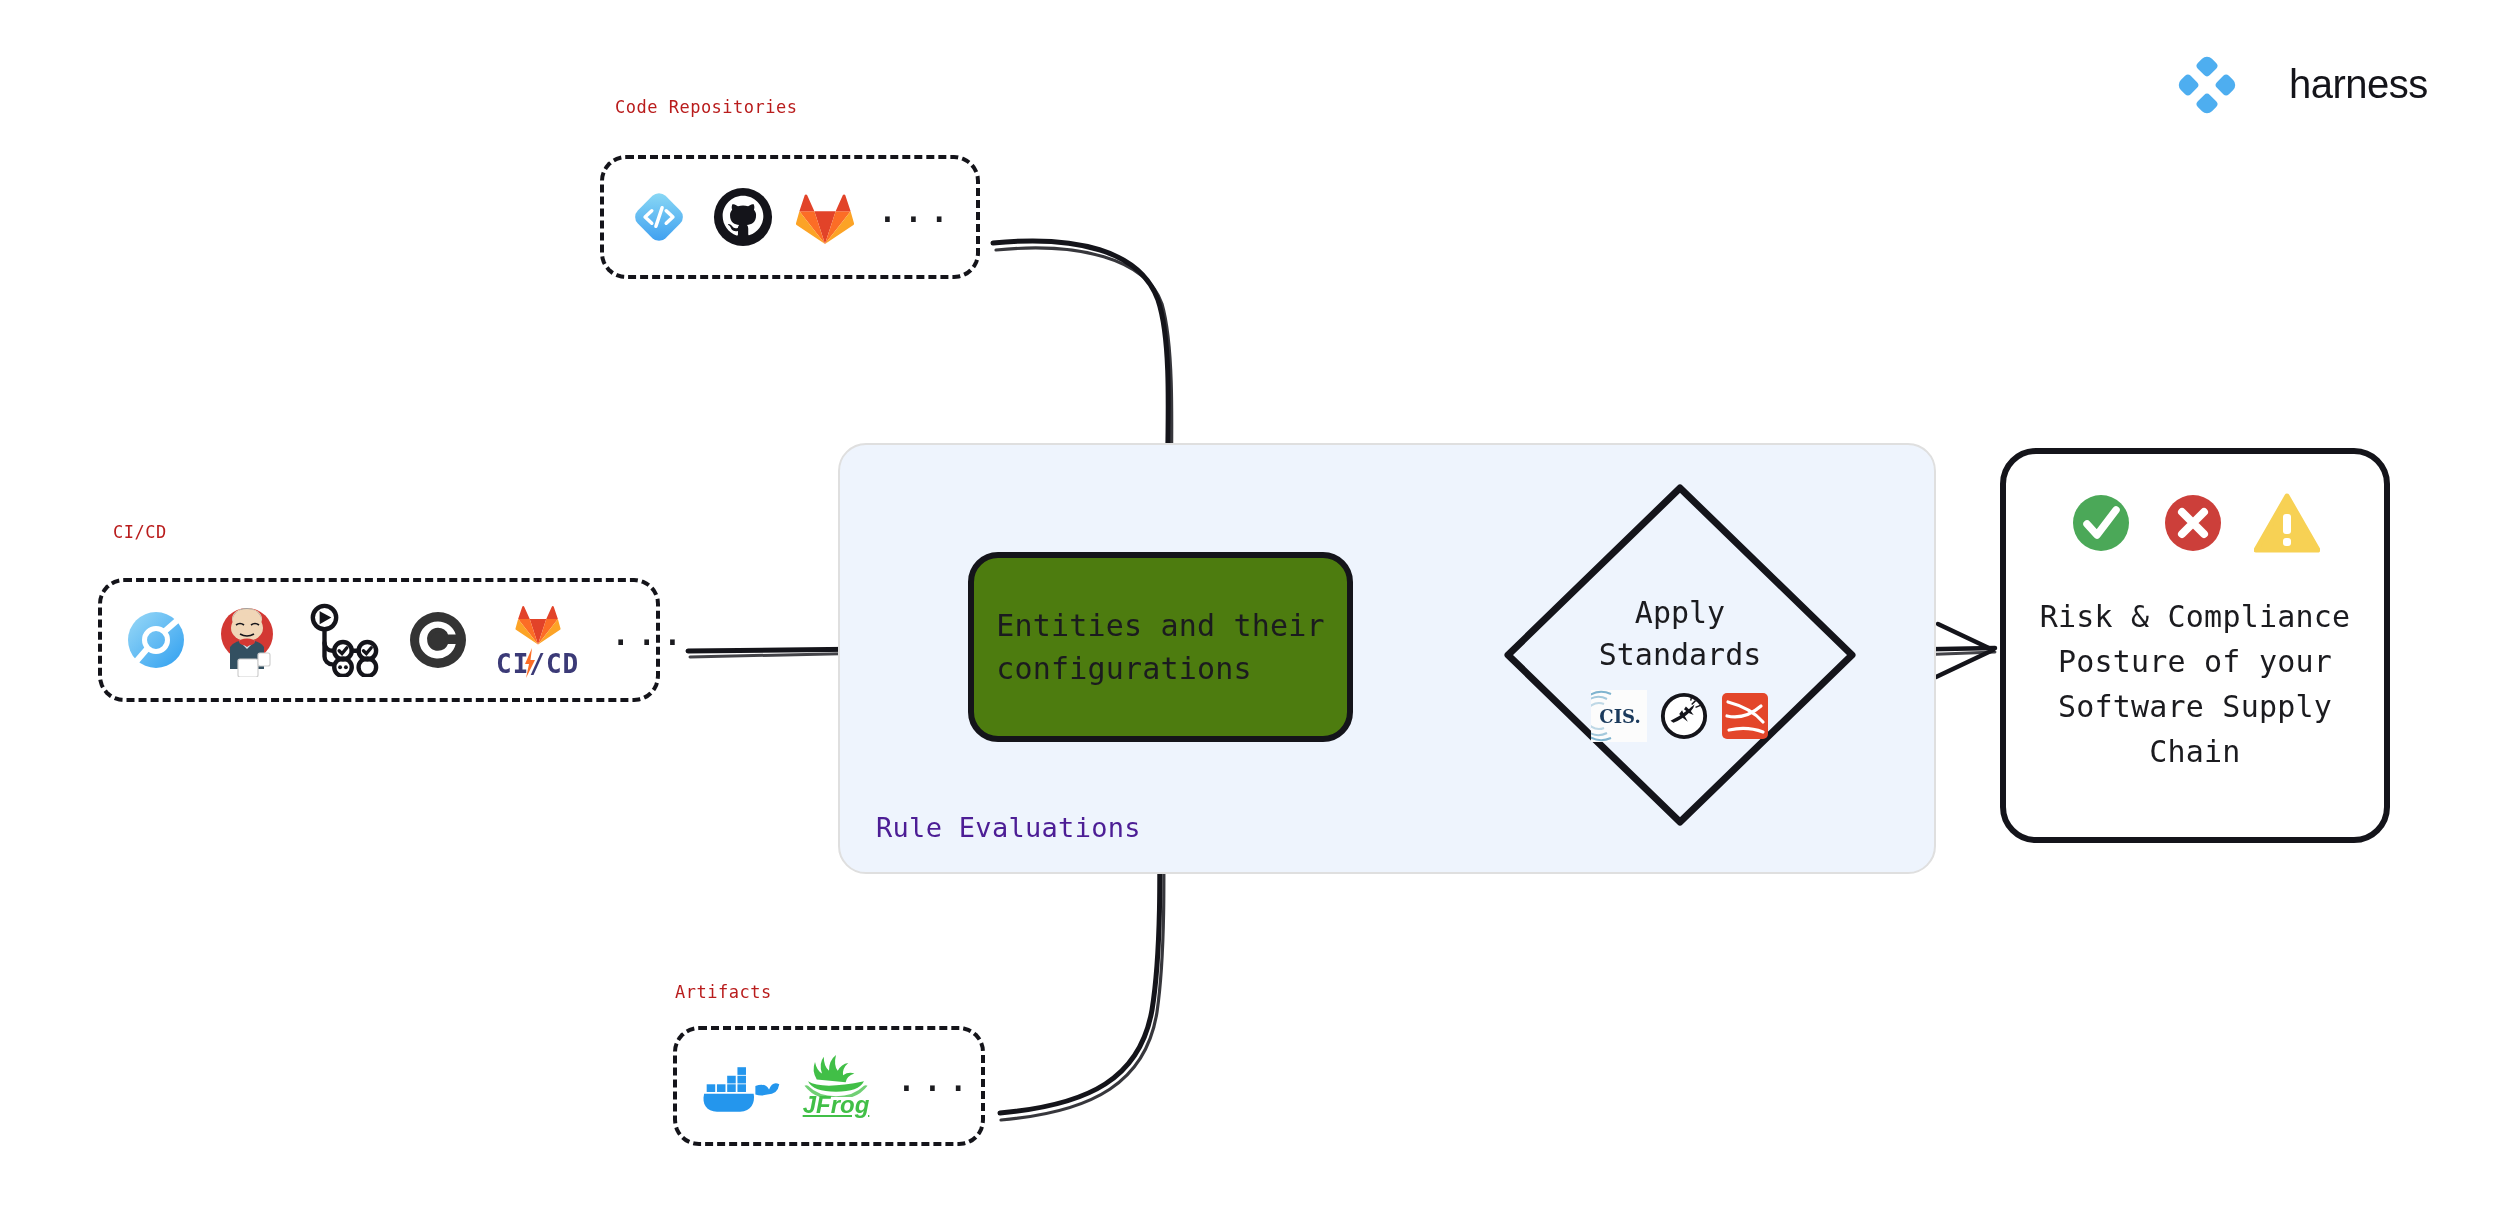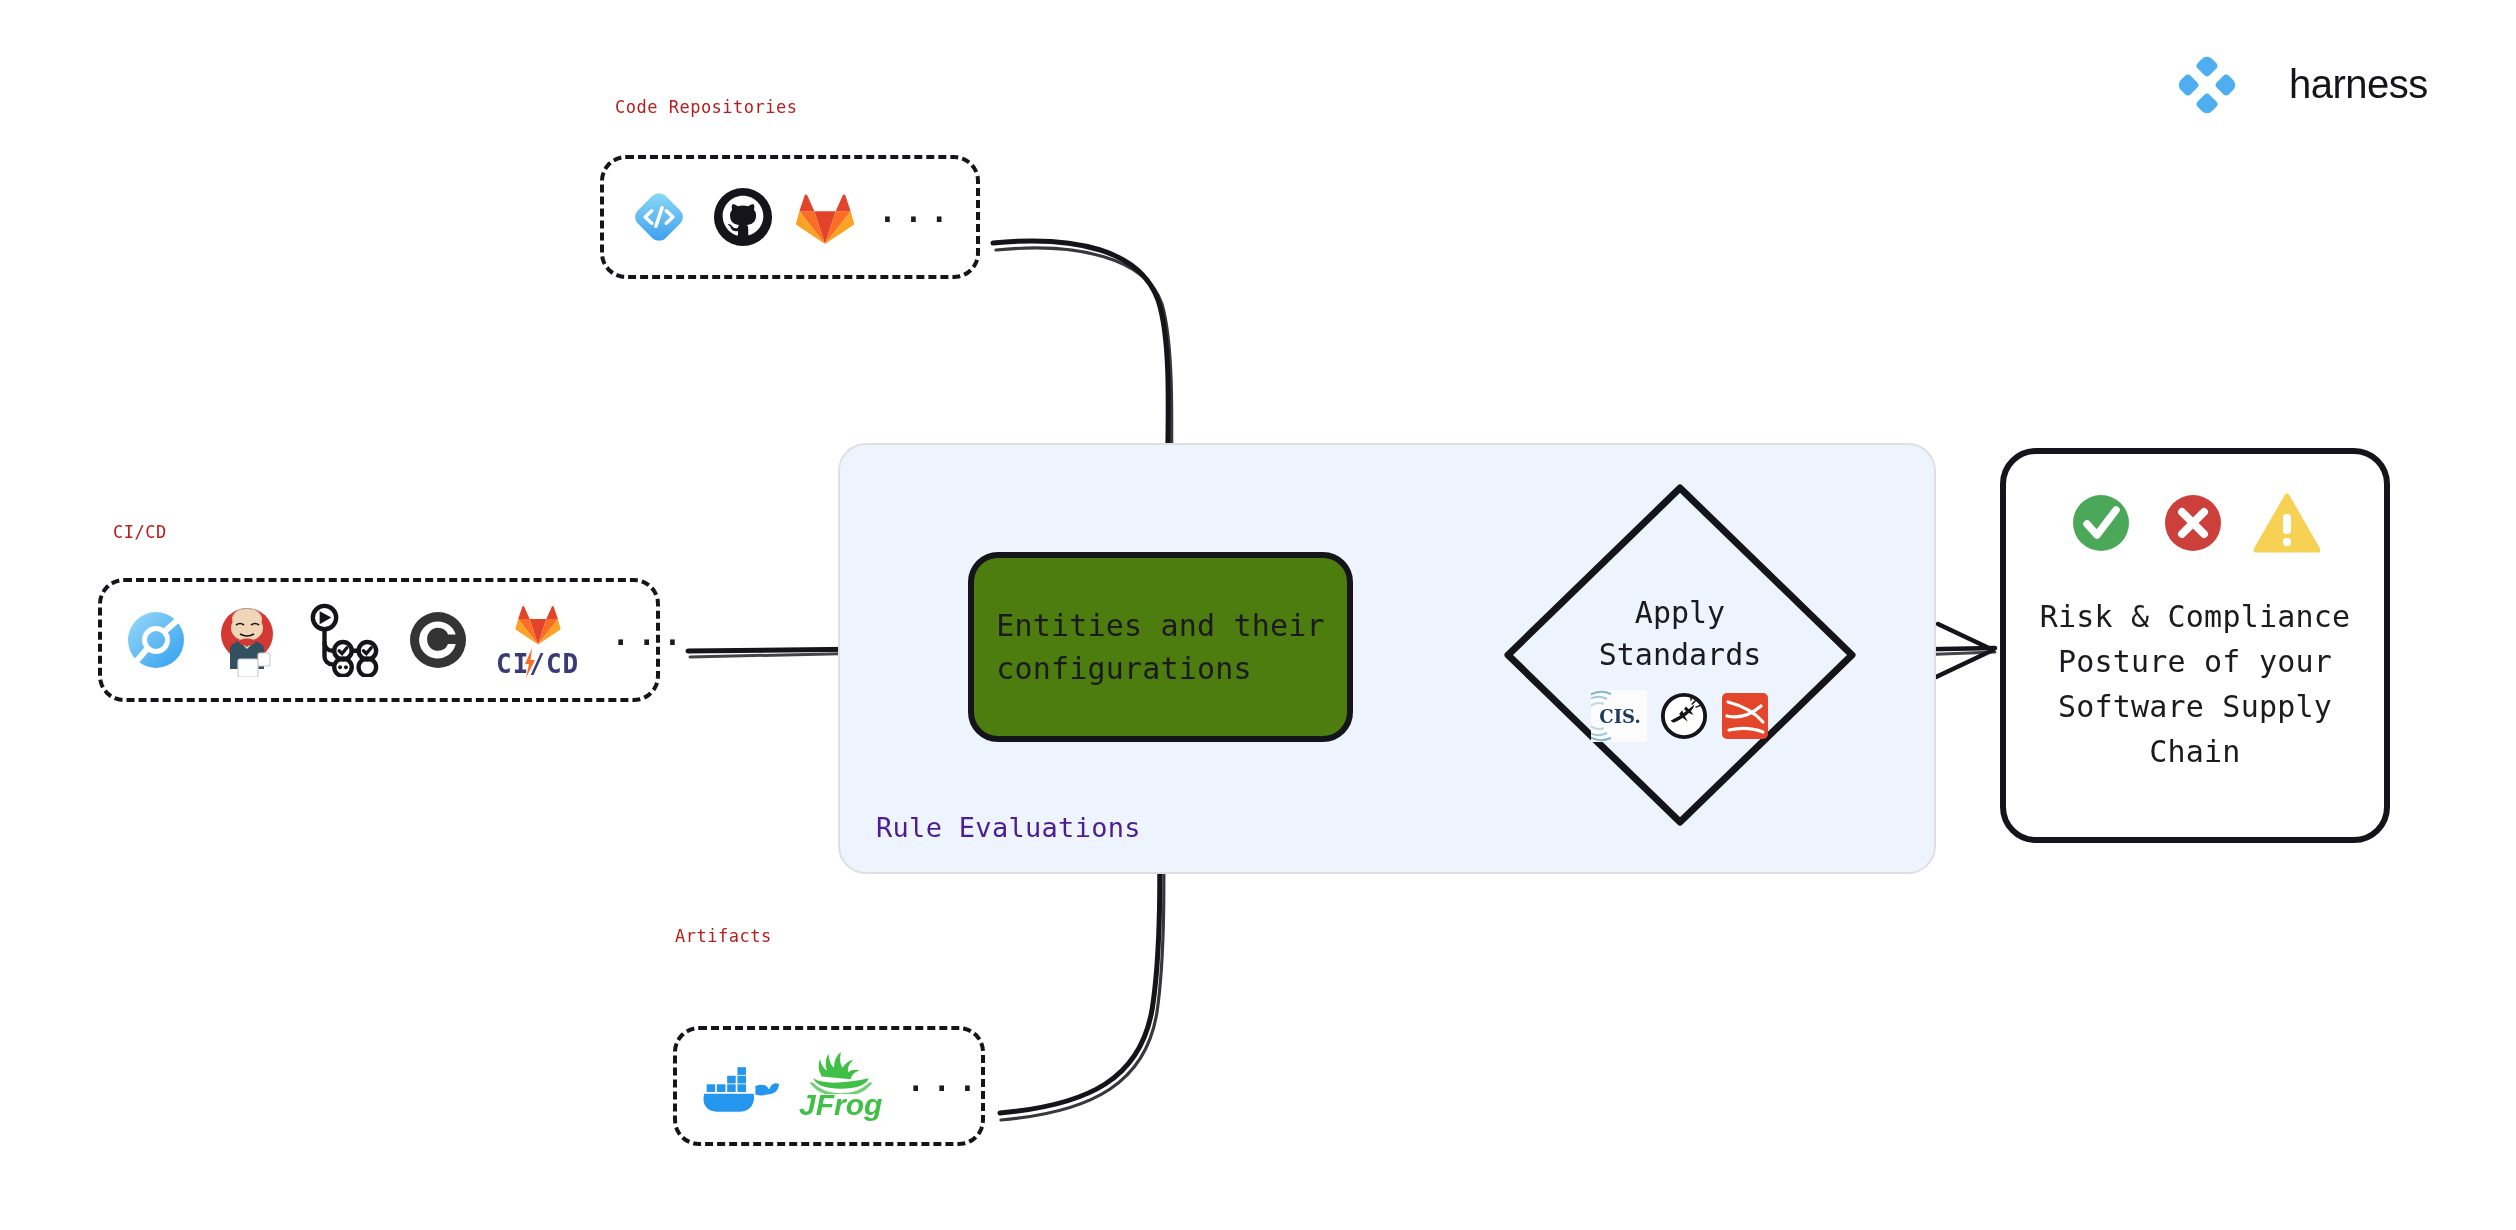--- a/index.html
+++ b/index.html
@@ -239,21 +239,21 @@
           <span style="font-family:'DejaVu Sans Mono',monospace;font-size:26px;font-weight:700;color:#3b3a77;letter-spacing:1px;">CI/CD</span>
           <svg width="14" height="30" viewBox="0 0 14 30" style="position:absolute;left:27px;top:-1px;">
             <path d="M9,0 L2,16 L6,16 L3,30 L12,12 L7.5,12 Z" fill="#fc6d26"></path>
           </svg>
         </div>
       </div>
       <div class="dots" style="margin-left:4px;">...</div>
     </div>
   </div>
 
-  <div class="abs grp-label" style="left:675px;top:926px;">Artifacts</div>
+  <div class="abs grp-label" style="left:675px;top:982px;">Artifacts</div>
   <div class="abs dashbox" id="artifacts-box" style="left:673px;top:1026px;width:312px;height:120px;">
     <div class="row" style="gap:18px;">
 
       <svg class="ico" width="82" height="62" viewBox="0 0 96 72">
         <g fill="#2496ed">
           <rect x="21" y="34" width="10" height="9"></rect>
           <rect x="33" y="34" width="10" height="9"></rect>
           <rect x="45" y="34" width="10" height="9"></rect>
           <rect x="33" y="24" width="10" height="9"></rect>
           <rect x="45" y="24" width="10" height="9"></rect>
@@ -265,21 +265,21 @@
       </svg>
 
       <div style="display:flex;flex-direction:column;align-items:center;">
         <svg class="ico" width="74" height="42" viewBox="0 0 84 48">
           <g fill="#41bf47">
             <path d="M20,28 q-6,-10 -2,-20 q2,10 8,13 q-4,-11 2,-19 q0,11 6,16 q0,-12 8,-18 q-3,12 2,18 q4,-8 12,-9 q-7,6 -6,14 q6,-4 13,-2 q-9,3 -10,10z"></path>
             <path d="M10,30 q16,10 64,0 q-6,12 -32,12 q-26,0 -32,-12z"></path>
             <path d="M6,35 q2,-1 4,0 q12,12 32,12 q20,0 32,-12 q2,-1 4,0 q-12,16 -36,16 q-24,0 -36,-16z" opacity="0.75"></path>
           </g>
         </svg>
-        <span style="font-family:'Liberation Sans',sans-serif;font-size:30px;font-weight:800;font-style:italic;color:#41bf47;line-height:1;margin-top:-4px;">JFrog</span>
+        <span style="font-family:'Liberation Sans',sans-serif;font-size:24px;font-weight:800;font-style:italic;color:#41bf47;line-height:1;margin-top:-4px;text-decoration:underline;">JFrog</span>
       </div>
       <div class="dots" style="margin-left:4px;">...</div>
     </div>
   </div>
 
   <div class="abs" id="entities-box">
     <div class="txt">
       <span>Entities and their</span><br>
       <span>configurations</span>
     </div>

